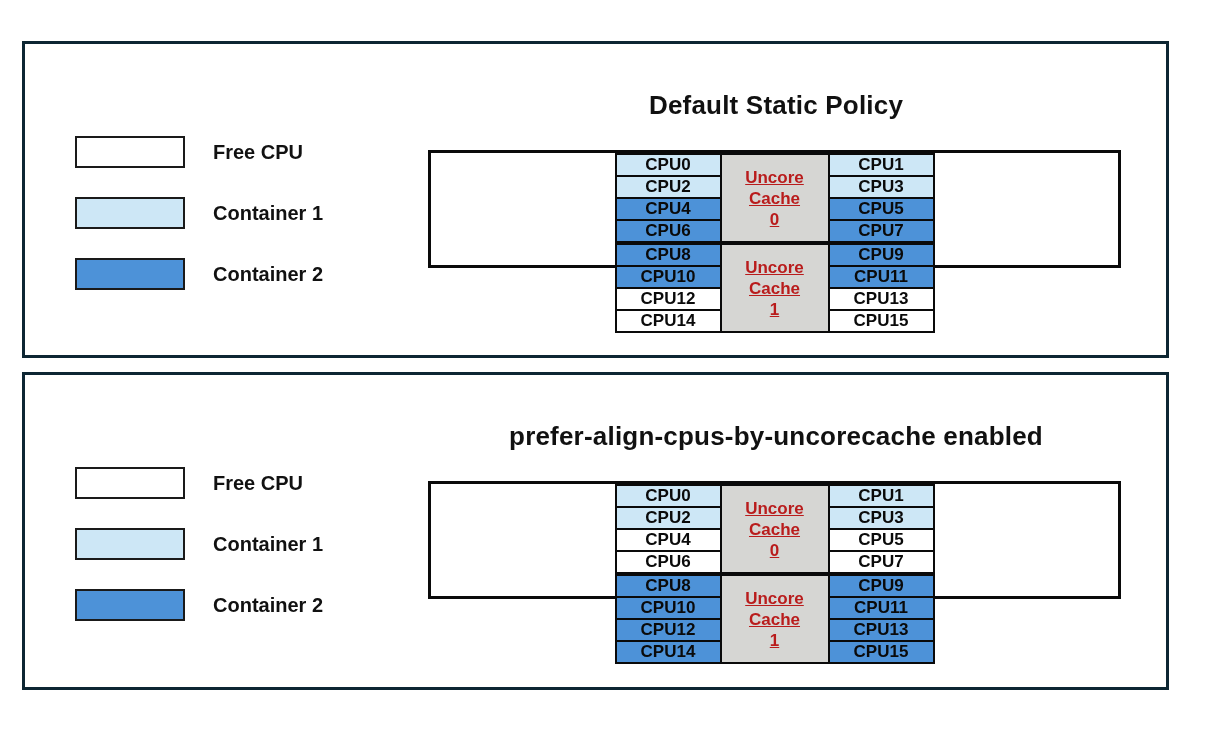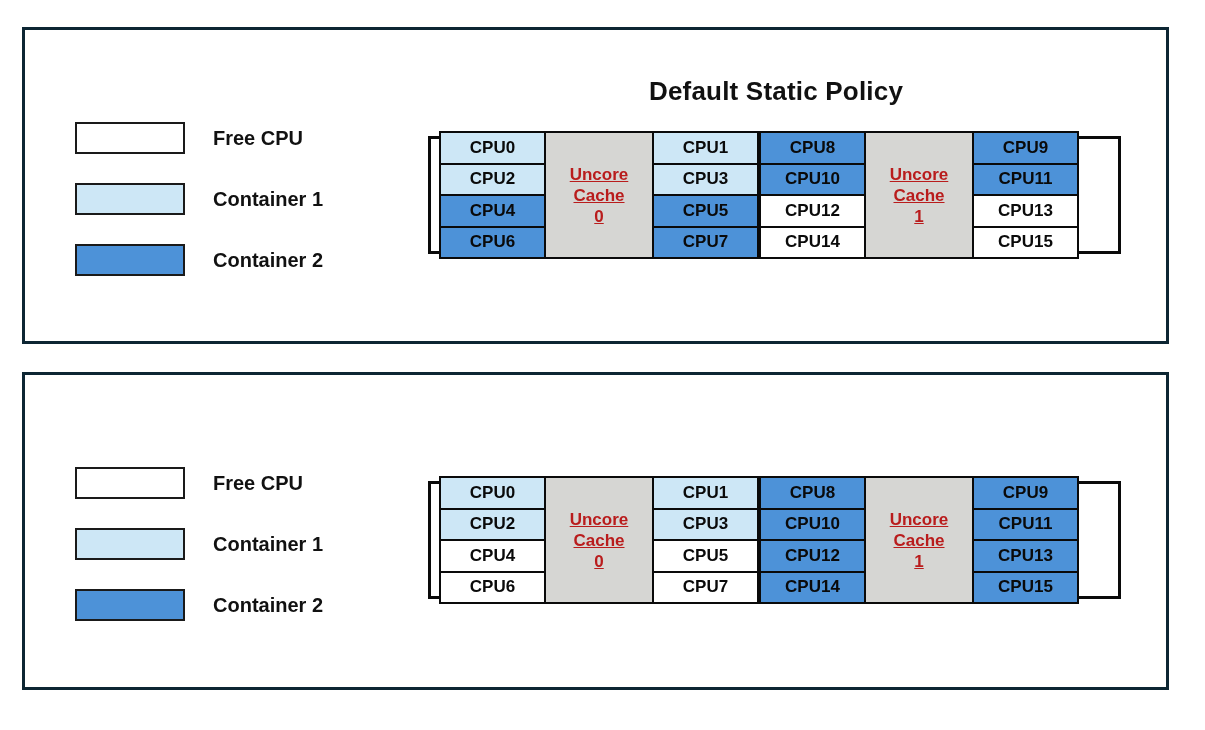--- a/index.html
+++ b/index.html
@@ -24,43 +24,44 @@
     width:110px; height:32px; border:2px solid #1a1a1a;
     box-sizing:border-box; background:#fff;
   }
   .legend-label {
     margin-left:28px; font-size:20px; font-weight:bold; color:#111;
     white-space:nowrap;
   }
   .diagram {
     position:absolute; left:403px; top:106px; width:693px; height:118px;
     border:3px solid #0a0a0a; box-sizing:border-box; background:#fff;
-    display:flex; align-items:center;
+    display:flex; justify-content:space-between; align-items:center;
     padding:0 8px;
+    flex-direction:column;
   }
   .group { display:flex; height:128px; }
   .cpu-col { width:107px; display:flex; flex-direction:column; }
   .cpu {
     flex:1; border:2px solid #0a0a0a; margin-top:-2px; box-sizing:border-box;
     display:flex; align-items:center; justify-content:center;
     font-size:17px; font-weight:bold; color:#0a0a0a; background:#fff;
   }
   .cpu:first-child { margin-top:0; }
   .cache {
     width:110px; margin:0 -2px; border:2px solid #0a0a0a; box-sizing:border-box;
     display:flex; flex-direction:column; justify-content:center; align-items:center;
     font-size:17px; font-weight:bold; line-height:21px; color:#b91c1c;
     text-align:center;
     text-decoration:underline;
   }
 </style>
 </head>
 <body>
 
-<section class="panel panel-0" style="border-color: rgb(13, 38, 51);">
+<section class="panel panel-0" style="border-color: rgb(13, 38, 51); margin-top: 14px;">
   <h2 class="title">Default Static Policy</h2>
 
   <div class="legend">
     <div class="legend-item">
       <span class="swatch" style="background: rgb(255, 255, 255);"></span>
       <span class="legend-label">Free CPU</span>
     </div>
     <div class="legend-item">
       <span class="swatch" style="background: rgb(205, 231, 246);"></span>
       <span class="legend-label">Container 1</span>
@@ -108,20 +109,21 @@
         <div class="cpu" style="background: rgb(77, 146, 216);">CPU9</div>
         <div class="cpu" style="background: rgb(77, 146, 216);">CPU11</div>
         <div class="cpu" style="background: rgb(255, 255, 255);">CPU13</div>
         <div class="cpu" style="background: rgb(255, 255, 255);">CPU15</div>
       </div>
     </div>
   </div>
 </section>
 
 <section class="panel panel-1" style="border-color: rgb(13, 38, 51);">
+  <h2 class="title">prefer-align-cpus-by-uncorecache enabled</h2>
 
   <div class="legend">
     <div class="legend-item">
       <span class="swatch" style="background: rgb(255, 255, 255);"></span>
       <span class="legend-label">Free CPU</span>
     </div>
     <div class="legend-item">
       <span class="swatch" style="background: rgb(205, 231, 246);"></span>
       <span class="legend-label">Container 1</span>
     </div>

